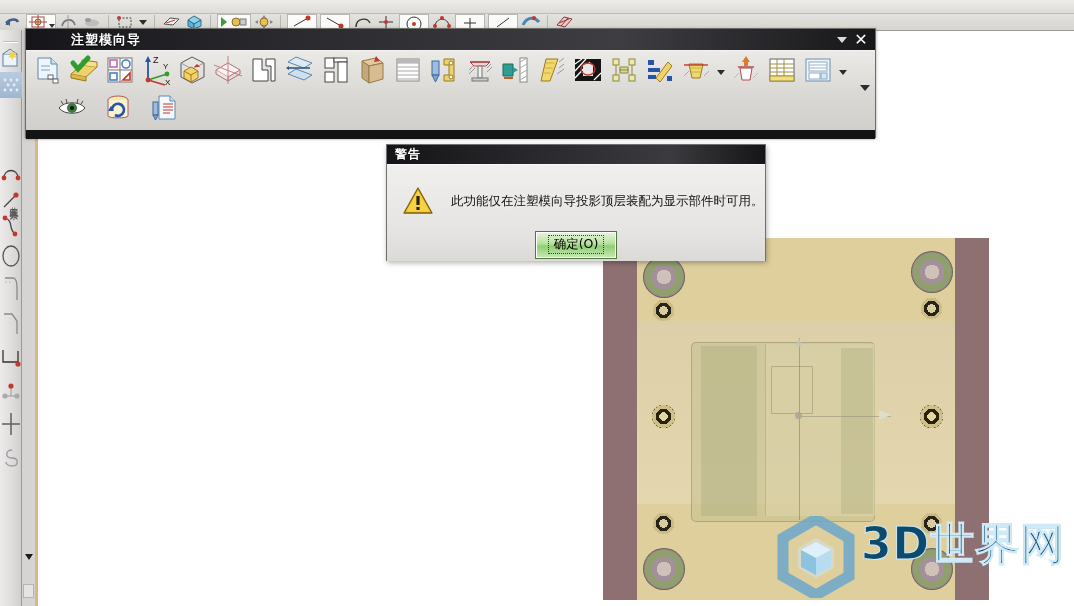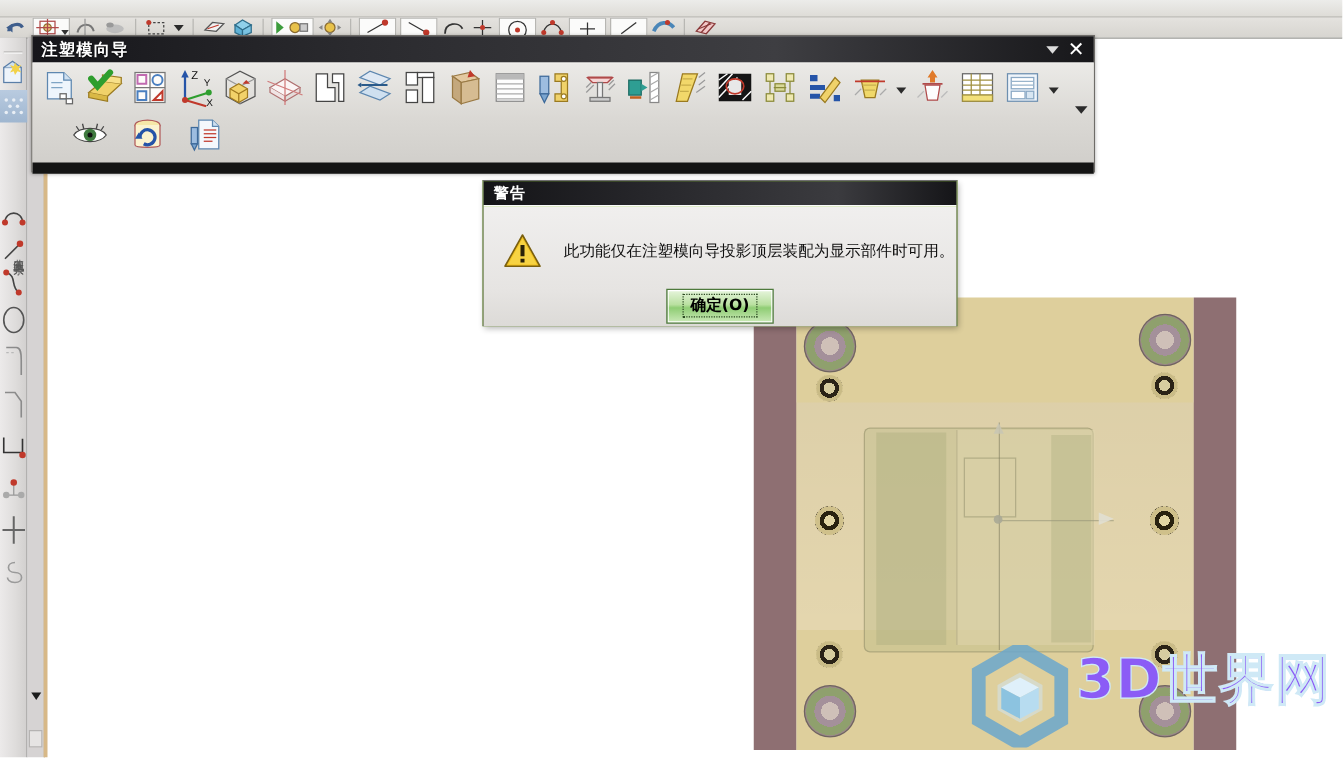--- a/index.html
+++ b/index.html
@@ -75,31 +75,31 @@
   .arrow-up{position:absolute;left:192px;top:100px;width:0;height:0;
     border-left:4px solid transparent;border-right:4px solid transparent;border-bottom:9px solid rgba(200,198,180,.85);}
   .arrow-right{position:absolute;left:276px;top:172px;width:0;height:0;
     border-top:5px solid transparent;border-bottom:5px solid transparent;border-left:12px solid rgba(225,223,210,.9);}
   .origin-dot{position:absolute;left:192px;top:174px;width:7px;height:7px;border-radius:50%;
     background:rgba(170,168,150,.9);}
 
   
   .wm{position:absolute;left:773px;top:516px;width:296px;height:84px;pointer-events:none;}
   .wm-text{position:absolute;left:88px;top:4px;font-size:44px;font-weight:bold;
-    color:#8b5cf6;letter-spacing:1px;-webkit-text-stroke:1px #cfe9f6;
+    color:#0c4a6e;letter-spacing:1px;-webkit-text-stroke:1px #cfe9f6;
     font-family:"DejaVu Sans","Liberation Sans",sans-serif;line-height:48px;white-space:nowrap;}
   .wm-sub{position:absolute;left:92px;top:52px;font-size:17px;font-weight:bold;
     color:#6fb9e3;letter-spacing:2px;white-space:nowrap;}
 
   
   .mw-win{position:absolute;left:25px;top:28px;width:851px;height:110px;
     background:#d8d6d2;border:1px solid #6e6c68;box-sizing:border-box;
     box-shadow:0 1px 3px rgba(0,0,0,.35);}
   .mw-title{height:21px;background:linear-gradient(90deg,#16161a 0%,#2a2a2e 30%,#3e3e42 70%,#17171a 100%);
-    display:flex;align-items:center;position:relative;}
+    display:flex;align-items:center;position:relative;padding-left:38px;}
   .mw-title .ttl{color:#fff;font-size:13px;font-weight:bold;padding-left:7px;letter-spacing:1px;
     text-shadow:0 1px 1px #000;}
   .mw-title .t-drop{position:absolute;right:28px;top:8px;width:0;height:0;
     border-left:5px solid transparent;border-right:5px solid transparent;border-top:6px solid #dcdcdc;cursor:pointer;}
   .mw-title .t-close{position:absolute;right:4px;top:1px;width:20px;height:19px;
     color:#fff;font-size:16px;font-weight:bold;text-align:center;line-height:19px;cursor:pointer;}
   .mw-body{height:88px;background:linear-gradient(#ebeae7,#dad8d4 50%,#cfcdc9);
     border-top:1px solid #f4f3f1;position:relative;}
   .mw-row{display:flex;align-items:center;height:38px;padding-left:6px;gap:4px;}
   .mw-row2{height:38px;padding-left:30px;}
@@ -115,21 +115,21 @@
   .dlg{position:absolute;left:386px;top:144px;width:380px;height:117px;
     background:#84cc16;border:1px solid #707070;box-sizing:border-box;
     box-shadow:1px 2px 5px rgba(0,0,0,.3);}
   .dlg-title{height:19px;background:linear-gradient(90deg,#141417 0%,#27272b 35%,#3b3b3f 75%,#151518 100%);
     color:#fff;font-size:12px;font-weight:bold;padding-left:8px;line-height:19px;letter-spacing:1px;}
   .dlg-body{position:relative;height:96px;background:linear-gradient(#f0efee,#e6e4e2 70%,#dcdad7);
     border-top:1px solid #fafafa;}
   .dlg-msg-row{display:flex;align-items:center;padding:22px 0 0 16px;}
   .warn-ico{width:30px;height:27px;position:relative;flex:0 0 auto;margin-right:18px;}
   .dlg-msg{font-size:12.5px;color:#101010;line-height:16px;}
-  .dlg-btnrow{text-align:center;margin-top:17px;font-weight:bold;}
+  .dlg-btnrow{text-align:center;margin-top:17px;}
   .ok-btn{display:inline-block;min-width:66px;padding:3px 12px 4px;
     background:linear-gradient(#e7f5dd,#b9e0a0 45%,#8fcd74 55%,#cbe9b8);
     border:1px solid #4e7a3c;box-sizing:border-box;font-size:12.5px;color:#000;cursor:pointer;
     box-shadow:0 0 0 1px #fff inset;}
   .ok-btn span{display:inline-block;border:1px dotted #2c4a22;padding:0 5px;}
 </style>
 </head>
 <body>
 
 <div id="app-root">

